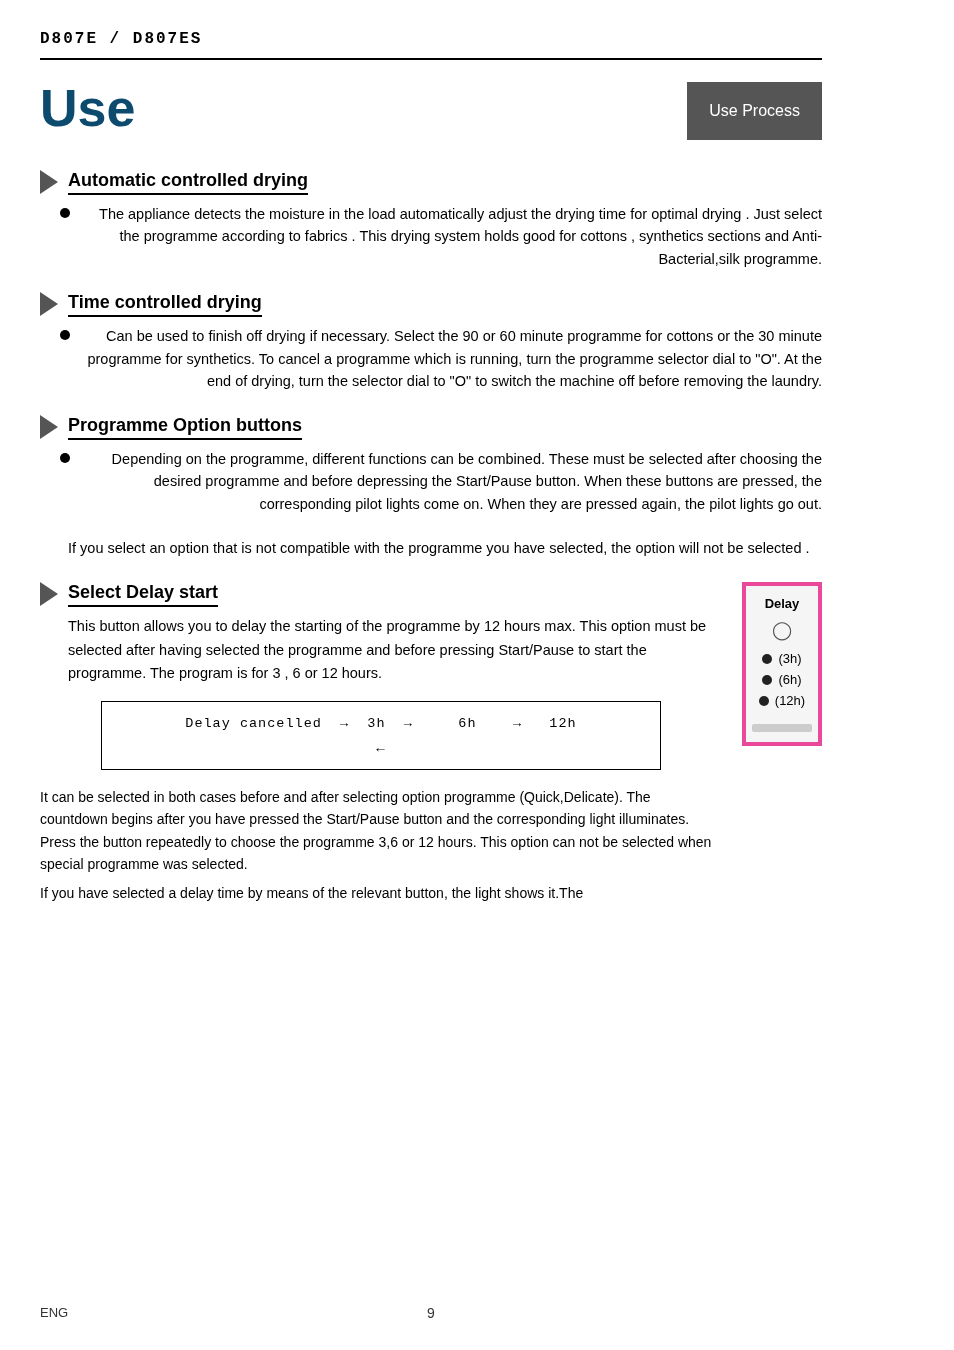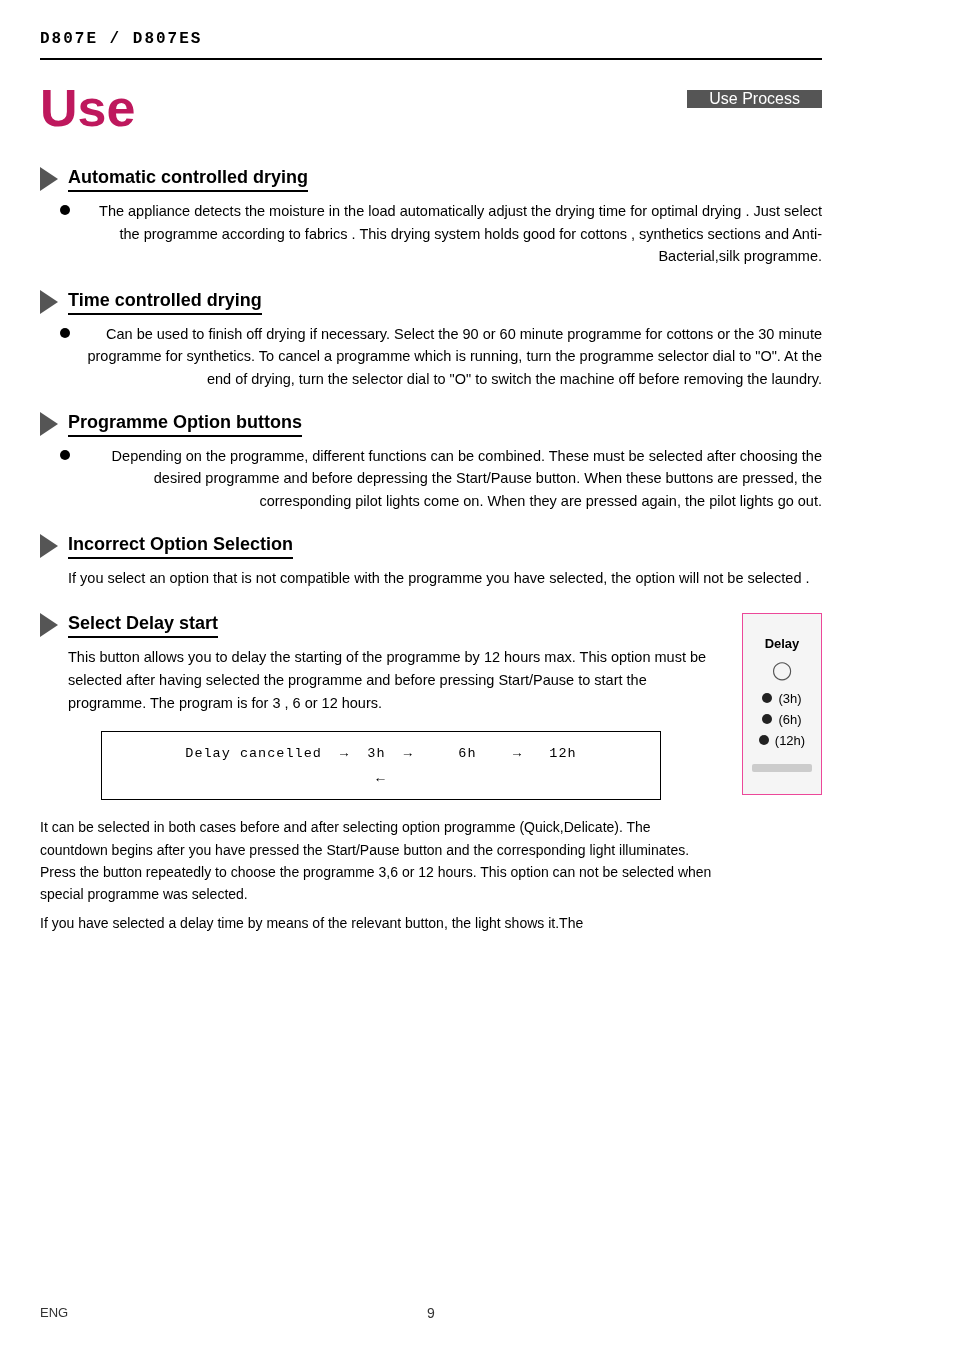--- a/index.html
+++ b/index.html
@@ -61,31 +61,31 @@
     .title-section {
       display: flex;
       justify-content: space-between;
       align-items: flex-start;
       margin-bottom: 30px;
     }
 
     .page-title {
       font-size: 52px;
       font-weight: bold;
-      color: #be185d;
+      color: #0c4a6e;
       line-height: 1.1;
     }
 
     .process-badge {
       background: #555;
       color: #fff;
-      padding: 0 22px;
+      padding: 20px 22px;
       font-size: 16px;
       font-weight: normal;
-      margin-top: 10px;
+      margin-top: 2px;
       white-space: nowrap;
     }
 
     
     .section {
       margin-bottom: 22px;
     }
 
     .section-header {
       display: flex;
@@ -150,22 +150,22 @@
     .delay-main {
       flex: 1;
     }
 
     .delay-sidebar {
       width: 80px;
       flex-shrink: 0;
       display: flex;
       flex-direction: column;
       align-items: center;
-      border: 1px solid #ec4899;
-      padding: 22px 8px;
+      border: 4px solid #ec4899;
+      padding: 10px 8px;
       margin-left: 20px;
       background: #f5f5f5;
       height: fit-content;
     }
 
     .delay-sidebar-title {
       font-size: 13px;
       font-weight: bold;
       margin-bottom: 8px;
       text-align: center;
@@ -299,24 +299,20 @@
       <div class="section-triangle"></div>
       <div class="section-title">Programme Option buttons</div>
     </div>
     <div class="bullet-item">
       <div class="bullet-dot"></div>
       <div class="bullet-text">Depending on the programme, different functions can be combined. These must be selected after choosing the desired programme and before depressing the Start/Pause button. When these buttons are pressed, the corresponding pilot lights come on. When they are pressed again, the pilot lights go out.</div>
     </div>
   </div>
 
   <div class="section">
-    <div class="section-header">
-      <div class="section-triangle"></div>
-      <div class="section-title">Incorrect Option Selection</div>
-    </div>
     <div class="section-text">If you select an option that is not compatible with the programme you have selected, the option will not be selected .</div>
   </div>
 
   <div class="section">
     <div class="delay-section-wrapper">
       <div class="delay-main">
         <div class="section-header">
           <div class="section-triangle"></div>
           <div class="section-title">Select Delay start</div>
         </div>

